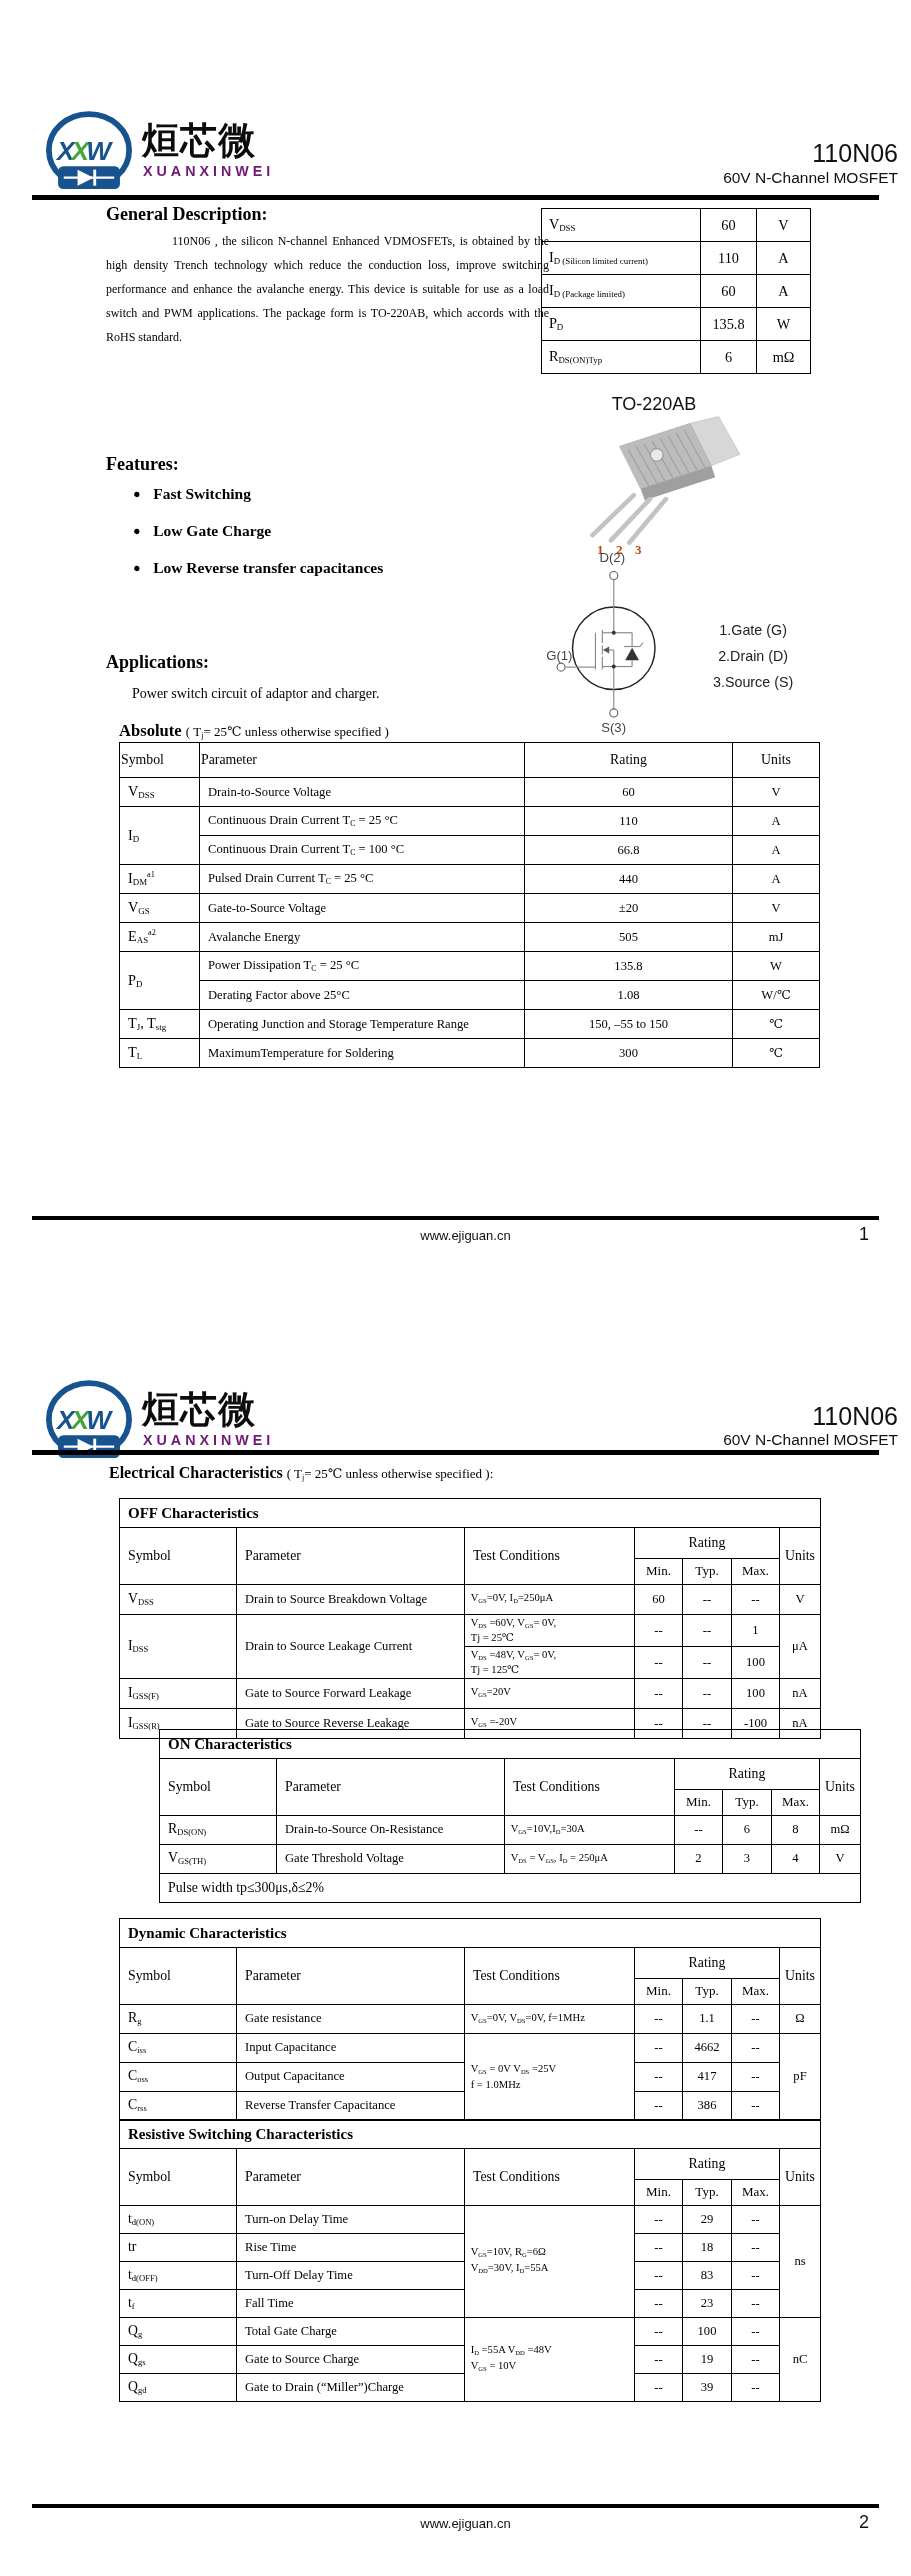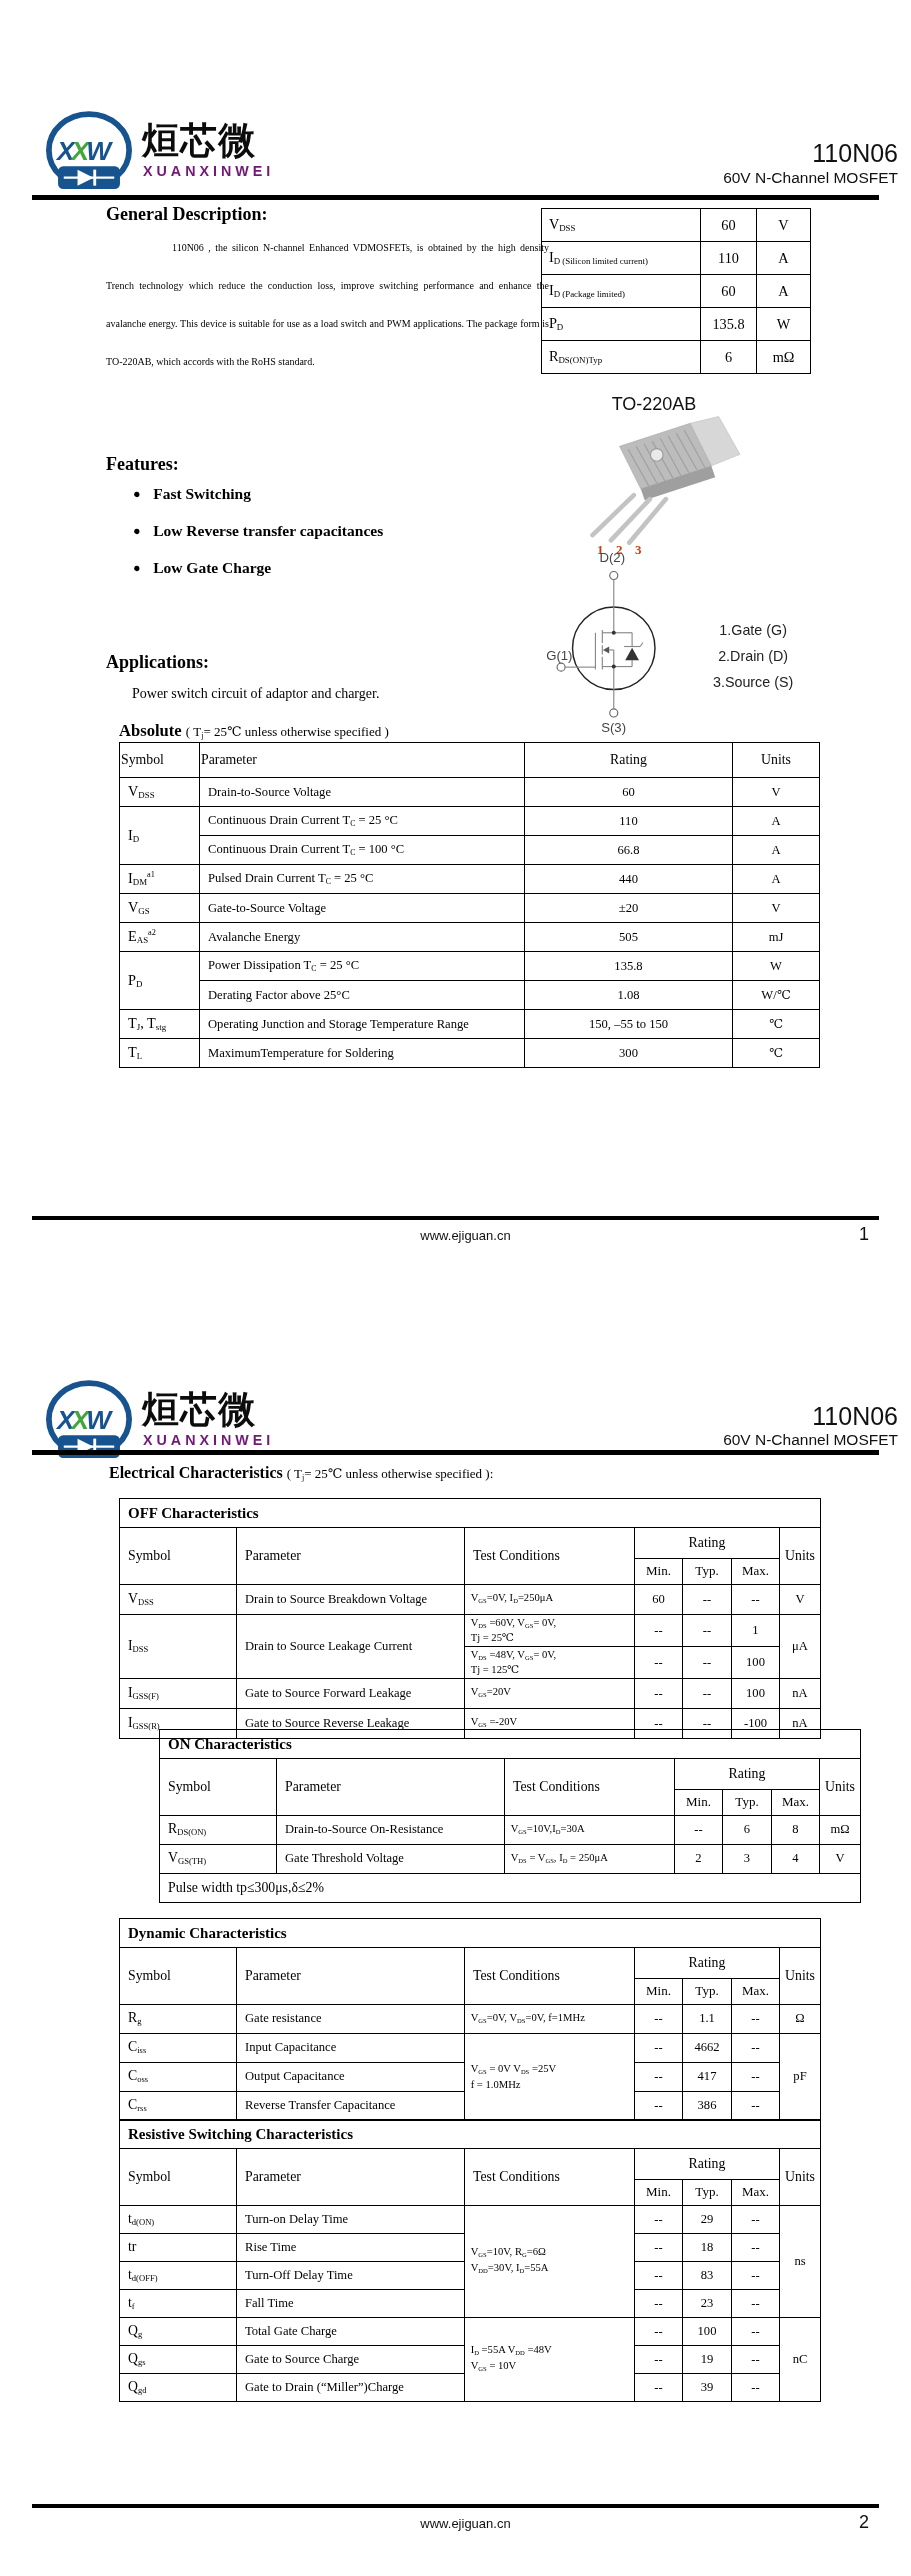--- a/index.html
+++ b/index.html
@@ -28,21 +28,21 @@
          font-family:"Liberation Sans","DejaVu Sans",sans-serif;font-size:13px;color:#111;}
   .fpage{position:absolute;right:62px;top:1224px;font-family:"Liberation Sans","DejaVu Sans",sans-serif;font-size:18px;color:#111;}
 
   
   sub{font-size:62%;vertical-align:-0.28em;letter-spacing:0;}
   sup{font-size:58%;vertical-align:super;}
   .small-note{font-size:13px;font-weight:normal;}
 
   
   .gd-title{position:absolute;left:106px;top:204px;font-size:18px;font-weight:bold;}
-  .gd-body{position:absolute;left:106px;top:229px;width:443px;font-size:10px;line-height:38px;
+  .gd-body{position:absolute;left:106px;top:229px;width:443px;font-size:12px;line-height:24px;
            text-align:justify;text-indent:66px;}
   .sum-table{position:absolute;left:541px;top:208px;border-collapse:collapse;}
   .sum-table td{border:1.1px solid #000;height:30px;font-size:14.3px;}
   .sum-table td.p{padding-left:6.9px;}
   .sum-table td.c{text-align:center;}
 
   .to220-title{position:absolute;left:565px;top:394px;width:178px;text-align:center;
                font-family:"Liberation Sans","DejaVu Sans",sans-serif;font-size:18px;color:#111;}
   .pkg{position:absolute;left:565px;top:413px;}
   .pkg-pins{position:absolute;left:597px;top:542px;font-family:Liberation Serif, serif;
@@ -167,22 +167,22 @@
       <line x1="120" y1="143" x2="48" y2="213"></line>
       <line x1="148" y1="150" x2="80" y2="222"></line>
       <line x1="176" y1="150" x2="112" y2="226"></line>
     </g>
   </svg>
   <div class="pkg-pins">1 2 3</div>
 
   <div class="feat-title">Features:</div>
   <div class="feat-list">
     <div class="feat-item"><span class="bullet">●</span><span>Fast Switching</span><span class="note"></span></div>
+    <div class="feat-item"><span class="bullet">●</span><span>Low Gate Charge</span><span class="note"></span></div>
     <div class="feat-item"><span class="bullet">●</span><span>Low Reverse transfer capacitances</span><span class="note"></span></div>
-    <div class="feat-item"><span class="bullet">●</span><span>Low Gate Charge</span><span class="note"></span></div>
   </div>
 
   <div class="app-title">Applications:</div>
   <div class="app-body">Power switch circuit of adaptor and charger.</div>
 
   <svg class="mos" width="149" height="189" viewBox="0 0 260 330">
     <text x="95" y="25" font-family="Liberation Sans, DejaVu Sans, sans-serif" font-size="23" fill="#444">D(2)</text>
     <text x="2" y="196" font-family="Liberation Sans, DejaVu Sans, sans-serif" font-size="23" fill="#444">G(1)</text>
     <text x="98" y="322" font-family="Liberation Sans, DejaVu Sans, sans-serif" font-size="23" fill="#444">S(3)</text>
     <circle cx="120" cy="48" r="7" fill="none" stroke="#666" stroke-width="2"></circle>

